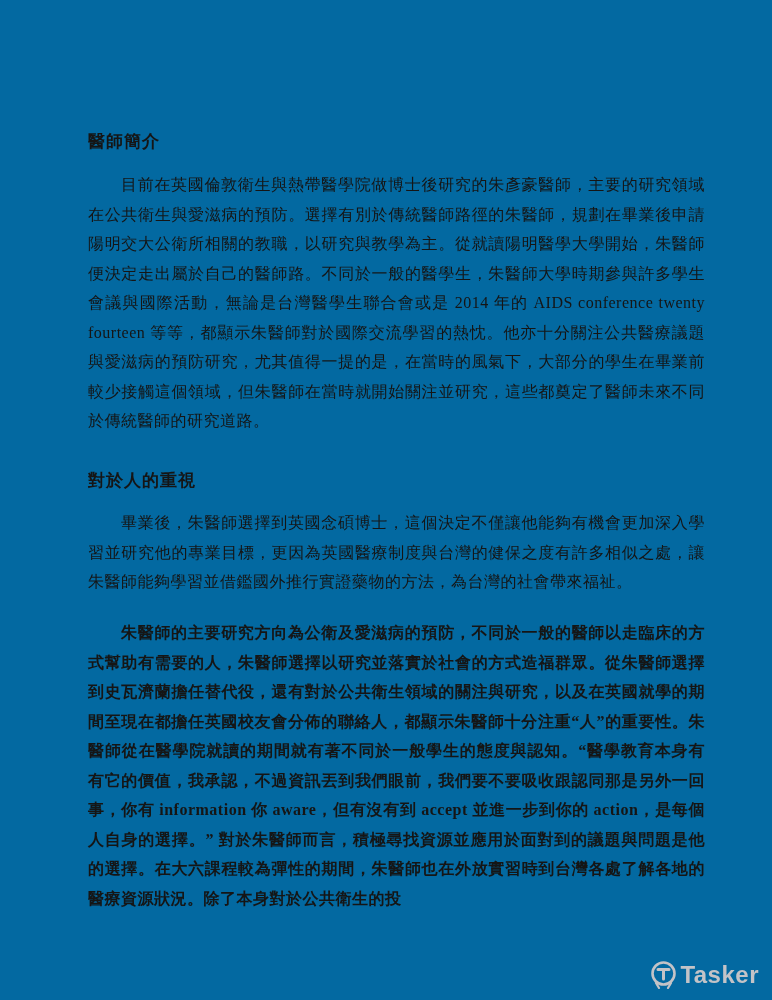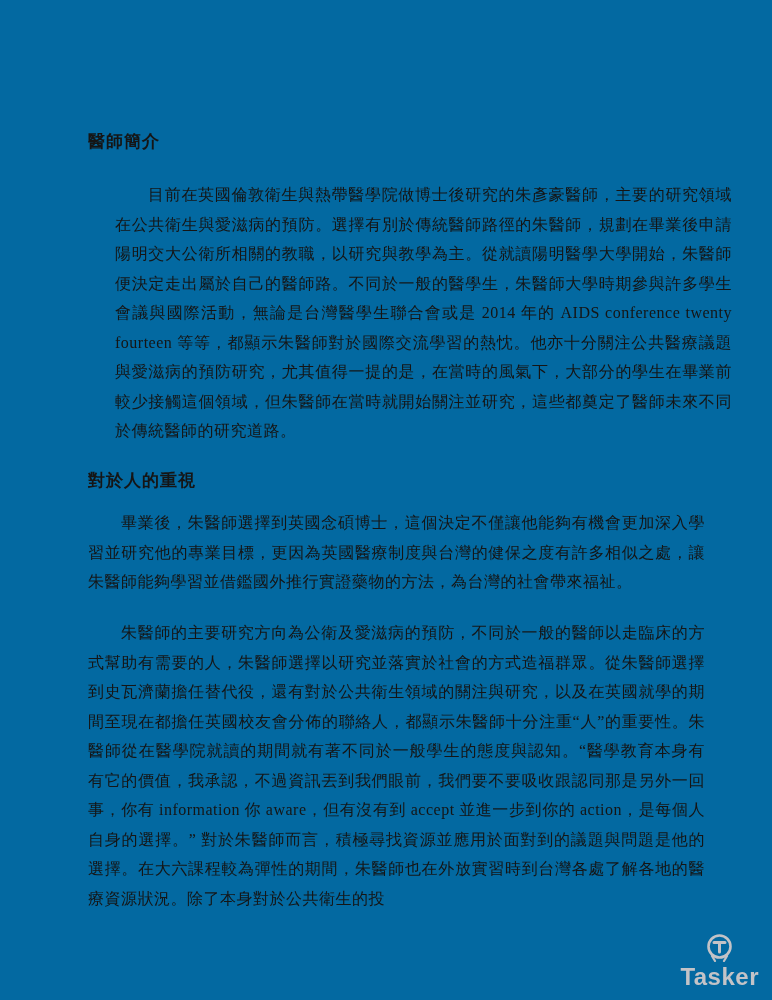--- a/index.html
+++ b/index.html
@@ -30,24 +30,24 @@
   .para {
     font-size: 16px;
     line-height: 29.5px;
     text-align: justify;
     text-justify: inter-character;
     text-indent: 33px;
     letter-spacing: 0.5px;
     overflow-wrap: break-word;
   }
   .h1 { top: 131px; }
-  .p1 { top: 180px; margin-left: 27px; }
+  .p1 { top: 170px; }
   .h2 { top: 470px; }
   .p2 { top: 508px; }
-  .p3 { top: 618px; }
+  .p3 { top: 618px; font-weight: bold; }
 
   .watermark {
     position: absolute;
     right: 13px;
     bottom: 11px;
     display: flex;
     align-items: center;
     gap: 3px;
     user-select: none;
   }
@@ -70,21 +70,21 @@
   <div class="block section-heading h1">醫師簡介</div>
 
   <div class="block para p1">目前在英國倫敦衛生與熱帶醫學院做博士後研究的朱彥豪醫師，主要的研究領域在公共衛生與愛滋病的預防。選擇有別於傳統醫師路徑的朱醫師，規劃在畢業後申請陽明交大公衛所相關的教職，以研究與教學為主。從就讀陽明醫學大學開始，朱醫師便決定走出屬於自己的醫師路。不同於一般的醫學生，朱醫師大學時期參與許多學生會議與國際活動，無論是台灣醫學生聯合會或是 2014 年的 AIDS conference twenty fourteen 等等，都顯示朱醫師對於國際交流學習的熱忱。他亦十分關注公共醫療議題與愛滋病的預防研究，尤其值得一提的是，在當時的風氣下，大部分的學生在畢業前較少接觸這個領域，但朱醫師在當時就開始關注並研究，這些都奠定了醫師未來不同於傳統醫師的研究道路。</div>
 
   <div class="block para p2">畢業後，朱醫師選擇到英國念碩博士，這個決定不僅讓他能夠有機會更加深入學習並研究他的專業目標，更因為英國醫療制度與台灣的健保之度有許多相似之處，讓朱醫師能夠學習並借鑑國外推行實證藥物的方法，為台灣的社會帶來福祉。</div>
 
   <div class="block section-heading h2">對於人的重視</div>
 
   <div class="block para p3">朱醫師的主要研究方向為公衛及愛滋病的預防，不同於一般的醫師以走臨床的方式幫助有需要的人，朱醫師選擇以研究並落實於社會的方式造福群眾。從朱醫師選擇到史瓦濟蘭擔任替代役，還有對於公共衛生領域的關注與研究，以及在英國就學的期間至現在都擔任英國校友會分佈的聯絡人，都顯示朱醫師十分注重“人”的重要性。朱醫師從在醫學院就讀的期間就有著不同於一般學生的態度與認知。“醫學教育本身有有它的價值，我承認，不過資訊丟到我們眼前，我們要不要吸收跟認同那是另外一回事，你有 information 你 aware，但有沒有到 accept 並進一步到你的 action，是每個人自身的選擇。” 對於朱醫師而言，積極尋找資源並應用於面對到的議題與問題是他的選擇。在大六課程較為彈性的期間，朱醫師也在外放實習時到台灣各處了解各地的醫療資源狀況。除了本身對於公共衛生的投</div>
 
-  <div class="watermark" style="color: rgb(195, 195, 199); flex-direction: column;">
+  <div class="watermark" style="color: rgb(195, 195, 199);">
     <span class="logo-icon">
       <svg width="27" height="29" viewBox="0 0 27 29" fill="none" xmlns="http://www.w3.org/2000/svg">
         <circle cx="13.5" cy="13.5" r="11" stroke="currentColor" stroke-width="2.6"></circle>
         <path d="M8 9.5 H19 M13.5 9.5 V19" stroke="currentColor" stroke-width="3" stroke-linecap="round"></path>
         <path d="M6 23 L9 28 M21 23 L18 28" stroke="currentColor" stroke-width="2.2" stroke-linecap="round"></path>
       </svg>
     </span>
     <span class="brand">Tasker</span>
   </div>
 

